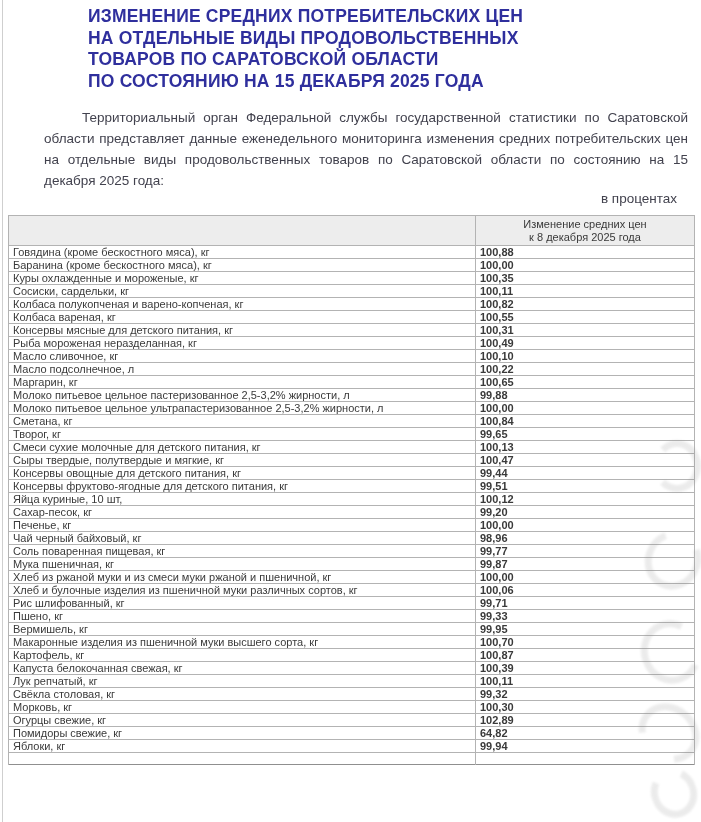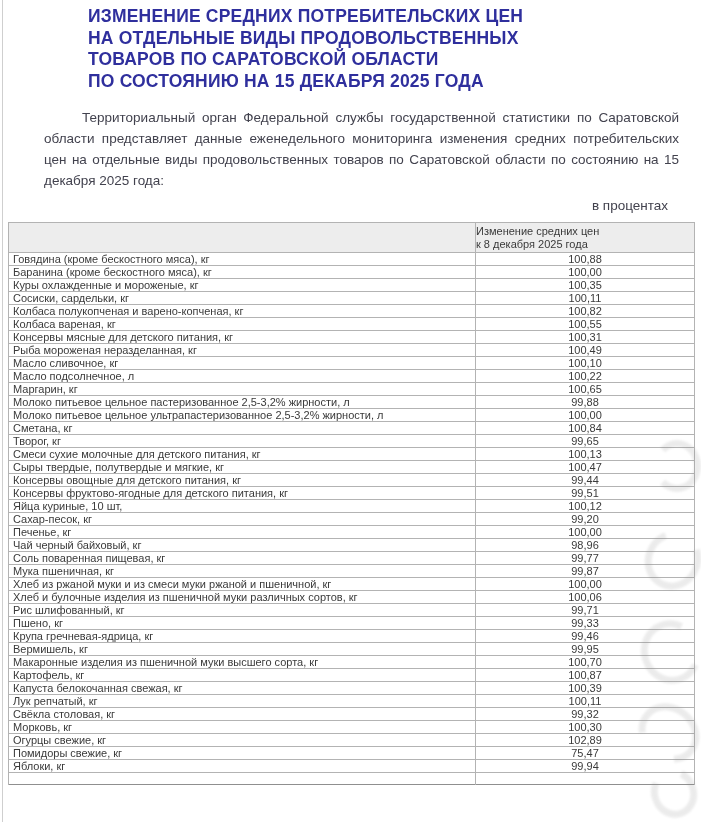--- a/index.html
+++ b/index.html
@@ -9,21 +9,21 @@
     --table-border:#b3b3b3;
     --table-outer:#8f8f8f;
     --header-bg:#ededed;
   }
   *{margin:0;padding:0;box-sizing:border-box;}
   html,body{width:701px;height:822px;overflow:hidden;background:#ffffff;}
   body{font-family:"Liberation Sans", sans-serif; position:relative;}
   .page{
     position:relative;
     width:701px;height:822px;
-    padding:4px 22px 0 8px;
+    padding:4px 13px 0 8px;
     overflow:hidden;
   }
   .edge-line{
     position:absolute;left:2px;top:0;width:1px;height:822px;
     background:#cfcfcf;
   }
   .doc-title{
     margin-left:80px;
     margin-top:2px;
     color:var(--title-color);
@@ -35,21 +35,21 @@
   .intro{
     margin-top:15px;
     color:var(--body-text);
     font-size:13.5px;
     line-height:21px;
     text-align:justify;
     text-indent:38px;
     margin-left:36px;
   }
   .units{
-    margin-top:7px;
+    margin-top:0;
     margin-bottom:9px;
     padding-right:11px;
     text-align:right;
     color:var(--body-text);
     font-size:13.5px;
   }
   table.price-table{
     width:686px;
     border-collapse:collapse;
     table-layout:fixed;
@@ -61,30 +61,30 @@
   table.price-table th, table.price-table td{
     border:1px solid var(--table-border);
     overflow:hidden;
     white-space:nowrap;
   }
   table.price-table{border:1px solid var(--table-outer);}
   thead th{
     background:var(--header-bg);
     font-weight:normal;
     height:30px;
-    text-align:left;
+    text-align:center;
     line-height:13px;
     vertical-align:middle;
   }
   tbody td{
     height:13px;
     line-height:12px;
     padding:0 4px;
   }
-  tbody td.val{text-align:center;}
+  tbody td.val{text-align:left;font-weight:bold;}
   tbody tr.partial td{height:12px;border-bottom:none;}
   
   .watermark{
     position:absolute;
     right:-14px;top:440px;width:80px;height:380px;
     opacity:0.16;
     filter:blur(1.2px);
     pointer-events:none;
   }
   .wm-shape{
@@ -271,24 +271,20 @@
         <tr>
           <td>Рис шлифованный, кг</td>
           <td class="val">99,71</td>
         </tr>
 
         <tr>
           <td>Пшено, кг</td>
           <td class="val">99,33</td>
         </tr>
 
-        <tr>
-          <td>Крупа гречневая-ядрица, кг</td>
-          <td class="val">99,46</td>
-        </tr>
 
         <tr>
           <td>Вермишель, кг</td>
           <td class="val">99,95</td>
         </tr>
 
         <tr>
           <td>Макаронные изделия из пшеничной муки высшего сорта, кг</td>
           <td class="val">100,70</td>
         </tr>
@@ -318,21 +314,21 @@
           <td class="val">100,30</td>
         </tr>
 
         <tr>
           <td>Огурцы свежие, кг</td>
           <td class="val">102,89</td>
         </tr>
 
         <tr>
           <td>Помидоры свежие, кг</td>
-          <td class="val">75,47</td>
+          <td class="val">64,82</td>
         </tr>
 
         <tr>
           <td>Яблоки, кг</td>
           <td class="val">99,94</td>
         </tr>
       </tbody>
     <tbody>
       <tr class="partial">
         <td></td>

